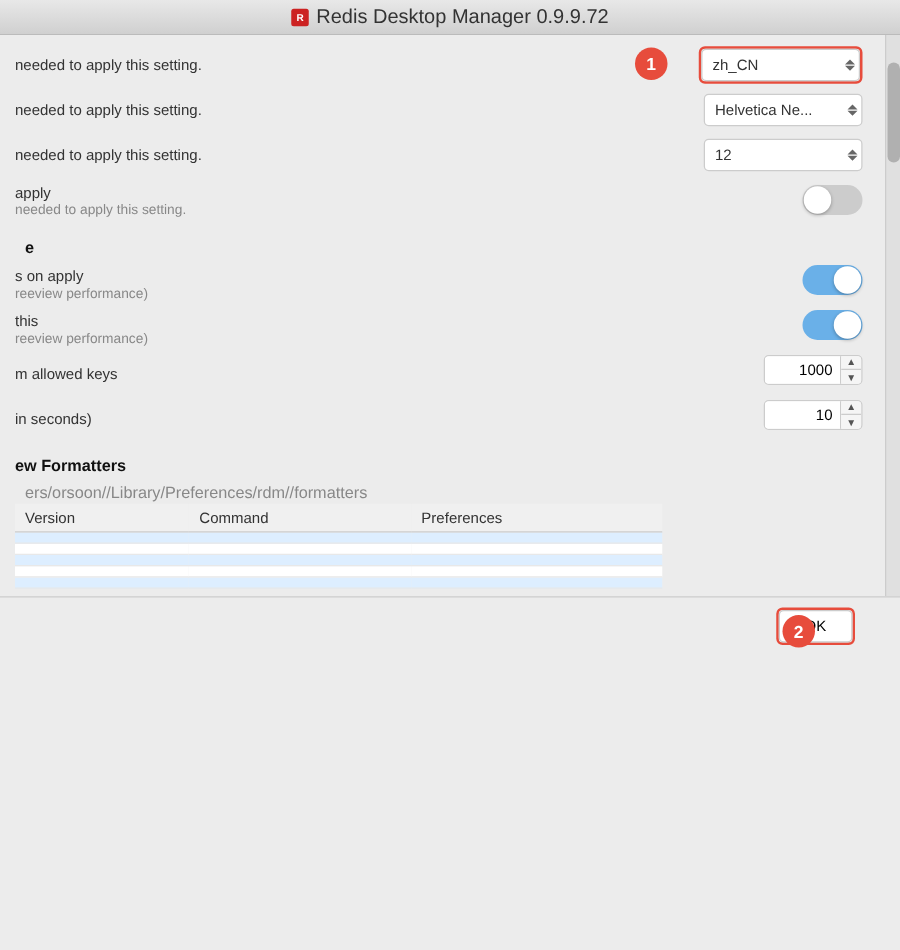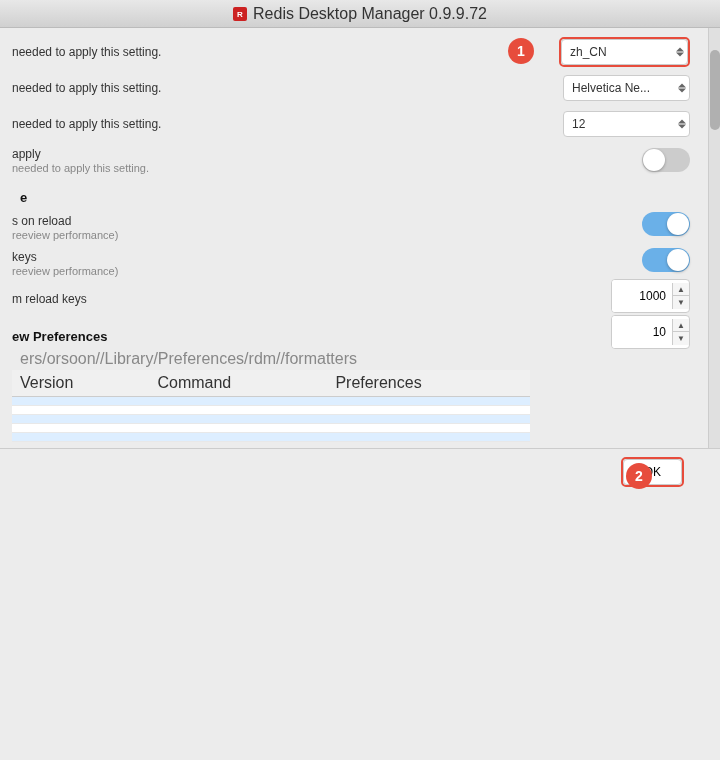--- a/index.html
+++ b/index.html
@@ -140,21 +140,21 @@
     }
 
     
     .spinbox-wrapper {
       display: flex;
       align-items: center;
       border: 1px solid #ccc;
       border-radius: 4px;
       background: white;
       overflow: hidden;
-      height: 34px;
+      height: 24px;
     }
 
     .spinbox-input {
       border: none;
       outline: none;
       width: 60px;
       padding: 0 6px;
       font-size: 12px;
       text-align: right;
       height: 100%;
@@ -177,32 +177,32 @@
       border: none;
       font-size: 8px;
       color: #555;
     }
 
     .spin-btn:first-child {
       border-bottom: 1px solid #ccc;
     }
 
     .table-path {
-      font-size: 16px;
+      font-size: 13px;
       color: #888;
       padding: 2px 8px;
     }
 
     .data-table {
       width: 100%;
       border-collapse: collapse;
     }
 
     .data-table th {
-      font-size: 16px;
+      font-size: 12px;
       font-weight: 500;
       color: #333;
       text-align: left;
       padding: 4px 8px;
       border-bottom: 1px solid #ccc;
       background: #f0f0f0;
     }
 
     .data-table td {
       padding: 4px 8px;
@@ -370,40 +370,45 @@
         <div class="left-text">
           <span class="setting-label">apply</span>
           <span class="sub-label">needed to apply this setting.</span>
         </div>
       </div>
 
       <div class="section-header">e</div>
 
       <div class="row-pair">
         <div class="left-text">
-          <span class="setting-label">s on reload</span>
+          <span class="setting-label">s on apply</span>
           <span class="sub-label">reeview performance)</span>
         </div>
       </div>
 
       <div class="row-pair">
         <div class="left-text">
-          <span class="setting-label">keys</span>
+          <span class="setting-label">this</span>
           <span class="sub-label">reeview performance)</span>
         </div>
       </div>
 
       <div class="row-pair">
         <div class="left-text">
-          <span class="setting-label">m reload keys</span>
-        </div>
-      </div>
-
-
-      <div class="section-header" style="padding-left: 0;">ew Preferences</div>
+          <span class="setting-label">m allowed keys</span>
+        </div>
+      </div>
+
+      <div class="row-pair">
+        <div class="left-text">
+          <span class="setting-label">in seconds)</span>
+        </div>
+      </div>
+
+      <div class="section-header" style="padding-left: 0;">ew Formatters</div>
       <div class="table-path">ers/orsoon//Library/Preferences/rdm//formatters</div>
 
       <table class="data-table">
         <thead>
           <tr>
             <th>Version</th>
             <th>Command</th>
             <th>Preferences</th>
           </tr>
         </thead>

